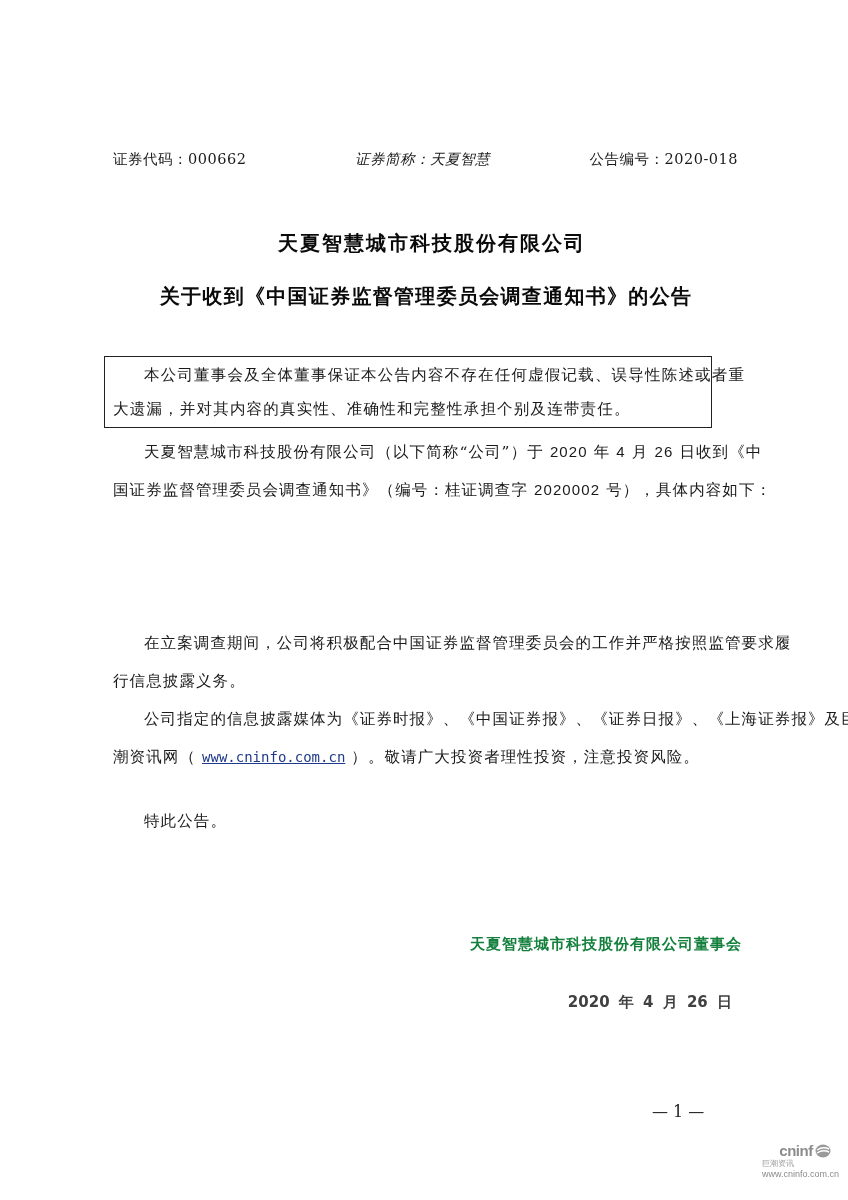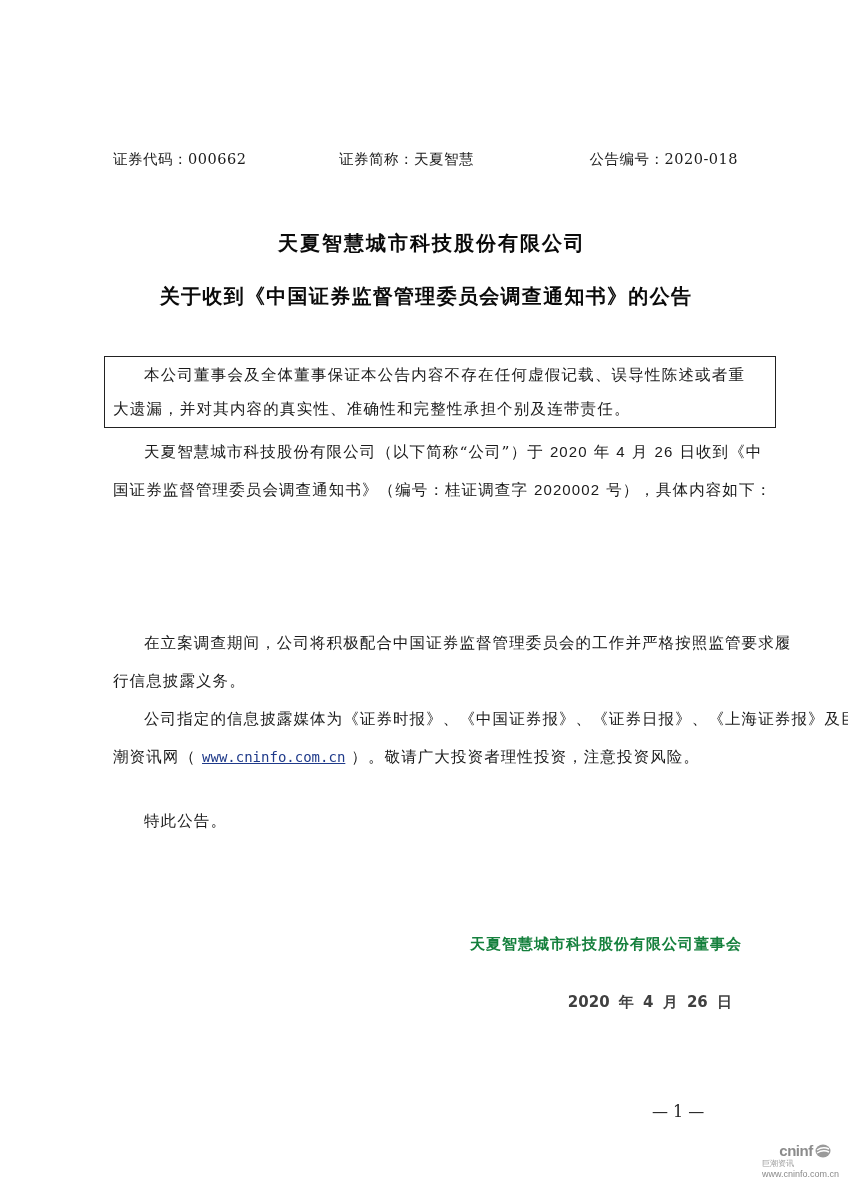--- a/index.html
+++ b/index.html
@@ -12,34 +12,34 @@
       color: #111111;
     }
     .page { position: absolute; left: 0; top: 0; width: 848px; height: 1200px; }
 
     .header-row {
       position: absolute; top: 150px; left: 113px; width: 625px; height: 22px;
       font-size: 14.5px; color: #1a1a1a; letter-spacing: 0.5px;
     }
     .header-row span { position: absolute; top: 0; white-space: nowrap; }
     .hdr-code { left: 0; }
-    .hdr-name { left: 226px; }
+    .hdr-name { left: 242px; font-style: italic; }
     .hdr-no { right: 0; }
 
     .title {
       position: absolute; left: 0; width: 848px; text-align: center;
       font-family: "DejaVu Sans", "Liberation Sans", sans-serif;
       font-weight: bold; font-size: 20px; color: #0a0a0a; letter-spacing: 2px;
       white-space: nowrap;
     }
     .title-1 { top: 230px; left: 8px; }
     .title-2 { top: 283px; left: 2px; letter-spacing: 1.3px; }
 
     .notice-box {
-      position: absolute; left: 104px; top: 356px; width: 672px; height: 72px;
+      position: absolute; left: 104px; top: 356px; width: 608px; height: 72px;
       border: 1.5px solid #222222;
       font-size: 15.5px; line-height: 34px; color: #1a1a1a;
       padding: 1px 8px 0 8px; letter-spacing: 1.2px;
     }
     .notice-box .line { white-space: nowrap; display: block; }
     .indent { padding-left: 31px; }
 
     .para {
       position: absolute; left: 113px; width: 640px;
       font-size: 15.5px; color: #1a1a1a; letter-spacing: 1.1px;

